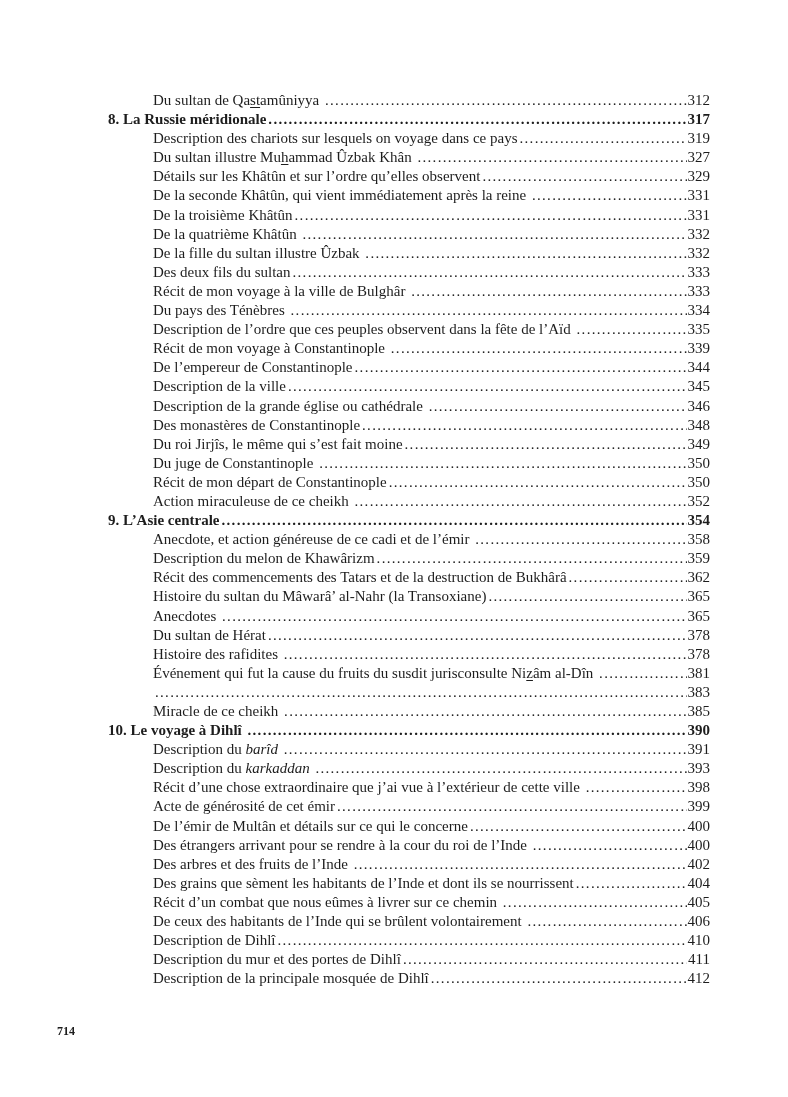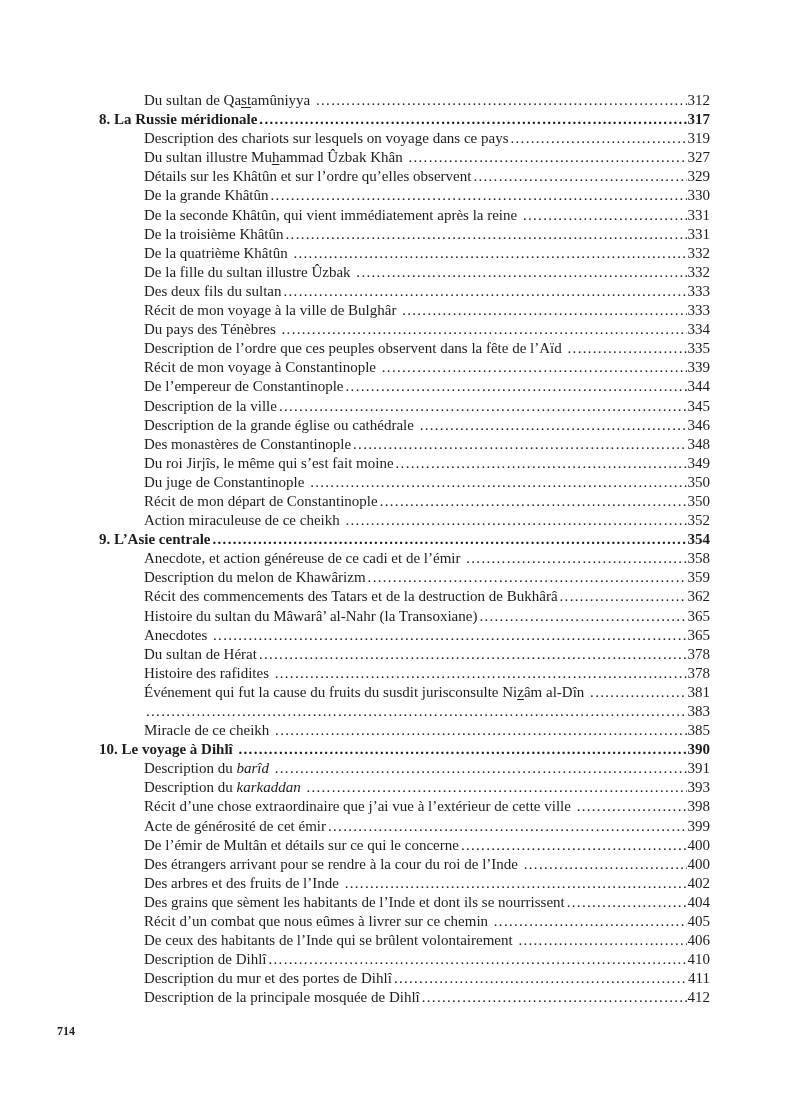--- a/index.html
+++ b/index.html
@@ -12,21 +12,21 @@
     width: 788px;
     height: 1097px;
     background: #ffffff;
     overflow: hidden;
     font-family: "Liberation Serif", "DejaVu Serif", serif;
     color: #1d1d1d;
   }
   .toc {
     position: absolute;
     top: 91px;
-    left: 7px;
+    left: 16px;
     right: 0;
   }
   .toc-row {
     display: flex;
     align-items: baseline;
     height: 19.1px;
     line-height: 19.1px;
     padding-left: 137px;
     padding-right: 78px;
     font-size: 15px;
@@ -94,25 +94,20 @@
     <span class="toc-title"><span>Du sultan illustre Mu</span><span class="seg-u">h</span><span>ammad Ûzbak Khân </span></span>
     <span class="leader" aria-hidden="true"></span>
     <span class="pagenum">327</span>
   </div>
       <div class="toc-row">
     <span class="toc-title"><span>Détails sur les Khâtûn et sur l’ordre qu’elles observent</span></span>
     <span class="leader" aria-hidden="true"></span>
     <span class="pagenum">329</span>
   </div>
       <div class="toc-row">
-    <span class="toc-title"><span>De la grande Khâtûn</span></span>
-    <span class="leader" aria-hidden="true"></span>
-    <span class="pagenum">330</span>
-  </div>
-      <div class="toc-row">
     <span class="toc-title"><span>De la seconde Khâtûn, qui vient immédiatement après la reine </span></span>
     <span class="leader" aria-hidden="true"></span>
     <span class="pagenum">331</span>
   </div>
       <div class="toc-row">
     <span class="toc-title"><span>De la troisième Khâtûn</span></span>
     <span class="leader" aria-hidden="true"></span>
     <span class="pagenum">331</span>
   </div>
       <div class="toc-row">

